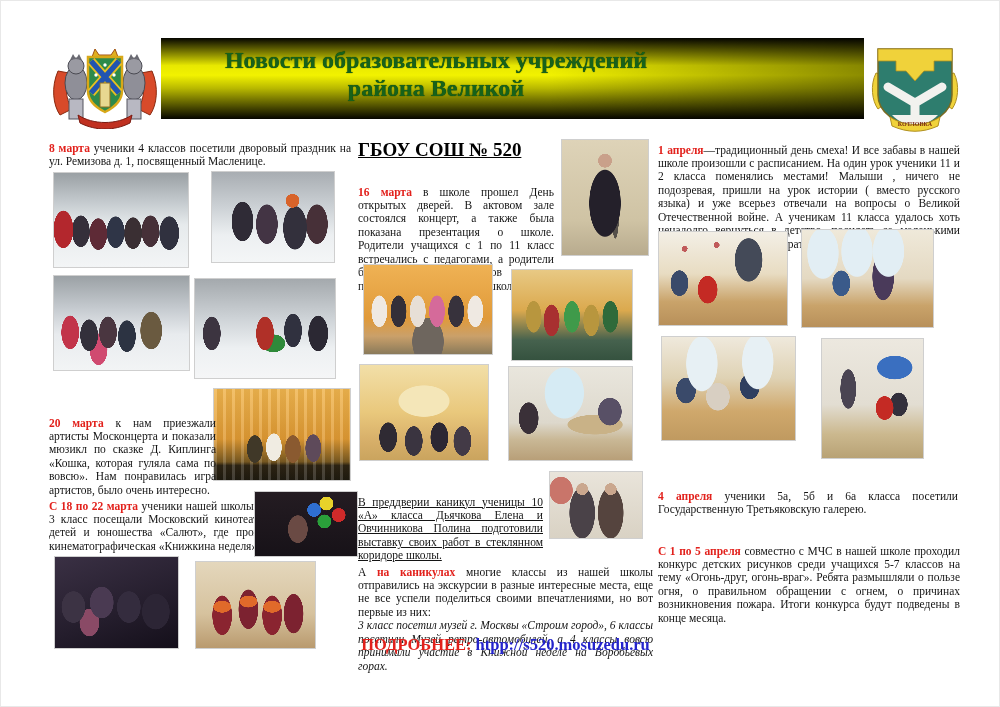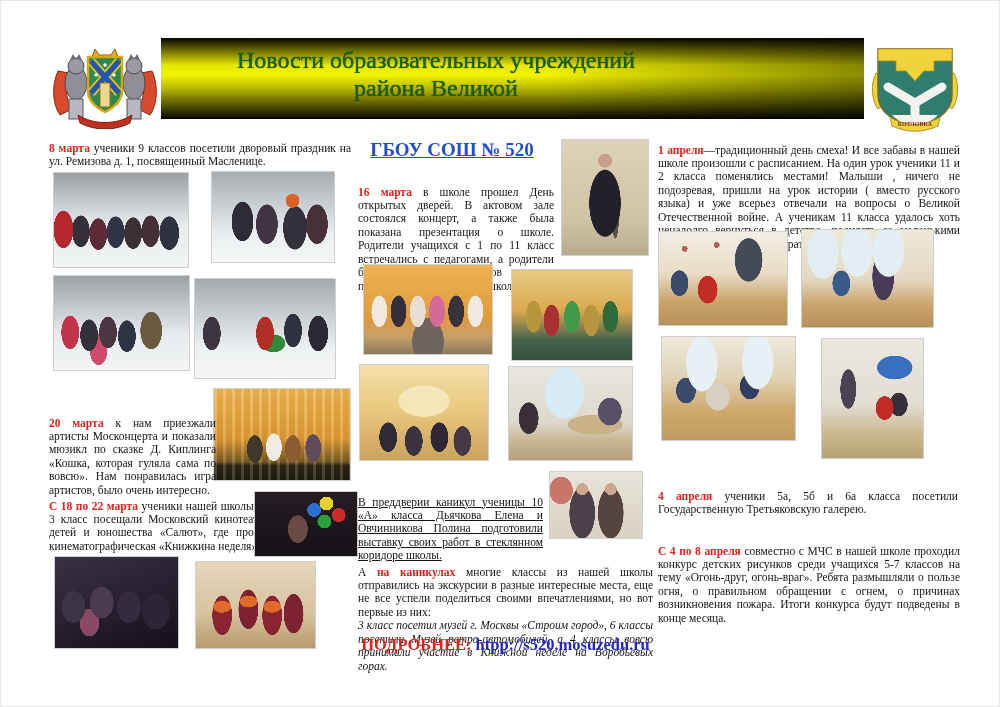--- a/index.html
+++ b/index.html
@@ -5,27 +5,27 @@
   html,body{margin:0;padding:0;background:#fff;}
   .page{position:relative;width:1000px;height:707px;background:#ffffff;overflow:hidden;
         font-family:"Liberation Serif", serif;color:#141414;border:1px solid #e8e8e8;box-sizing:border-box;}
   .abs{position:absolute;}
   
   .banner{left:160px;top:37px;width:703px;height:81px;
     background:
       linear-gradient(to right, rgba(0,0,0,0) 55%, rgba(0,0,0,0.42) 100%),
       linear-gradient(to bottom, #050500 0%, #e8e800 34%, #f2f200 46%, #b9b900 62%, #050500 100%);}
   .banner-title{left:175px;top:45px;width:520px;text-align:center;color:#17621a;
-    font-weight:normal;font-size:24px;line-height:28px;text-shadow:0 0 1px #052605;}
+    font-weight:bold;font-size:24px;line-height:28px;text-shadow:0 0 1px #052605;}
   .date-badge{left:698px;top:59px;width:145px;height:38px;background:#ffff00;
     color:#169016;font-weight:bold;font-size:19px;text-align:center;line-height:38px;}
   
   .p{position:absolute;font-size:11.5px;line-height:1.17;text-align:justify;}
   .lead{color:#e2211c;font-weight:bold;}
-  .mid-title{left:357px;top:138px;width:188px;text-align:center;color:#1d4ed8;
+  .mid-title{left:357px;top:138px;width:188px;text-align:left;color:#000000;
     font-weight:bold;font-size:19px;text-decoration:underline;}
   .footer-line{left:357px;top:634px;width:295px;text-align:center;font-size:16.5px;font-weight:bold;}
   .footer-label{color:#e2211c;}
   .footer-url{color:#2424cc;text-decoration:none;}
   
   .photo{position:absolute;border:1px solid #cfcfcf;box-sizing:border-box;}
   .ph-w1{background:
     radial-gradient(ellipse 10px 19px at 7% 60%, #b3272d 97%, transparent),
     radial-gradient(ellipse 9px 16px at 20% 62%, #352f3a 97%, transparent),
     radial-gradient(ellipse 9px 16px at 33% 65%, #5e2a36 97%, transparent),
@@ -195,21 +195,21 @@
     <path d="M84,30 C90,42 88,58 82,66 L74,60 C79,52 79,40 76,32 Z" fill="#f0d23a" stroke="#b09020"></path>
     <path d="M8,6 H82 V52 C82,70 64,80 45,84 C26,80 8,70 8,52 Z" fill="#2e7d6e" stroke="#7a6a20" stroke-width="1.5"></path>
     <polygon points="8,6 82,6 82,18 64,18 64,28 54,28 45,38 36,28 26,28 26,18 8,18" fill="#f0d23a" stroke="#b09020" stroke-width="0.8"></polygon>
     <path d="M18,44 L45,60 M72,44 L45,60 M45,60 L45,84" stroke="#f2f2ee" stroke-width="9" stroke-linecap="round" fill="none"></path>
     <path d="M45,84 C36,82 28,78 22,72 L68,72 C62,78 54,82 45,84 Z" fill="#f2f2ee"></path>
     <path d="M20,74 C35,84 55,84 70,74 L68,83 C52,90 38,90 22,83 Z" fill="#f0d23a" stroke="#b09020"></path>
     <text x="45" y="83" font-size="6" font-weight="bold" text-anchor="middle" fill="#7a2a10">КОТЛОВКА</text>
   </svg>
 
   <p class="p" style="left:48px;top:129px;width:302px;">
-    <span class="lead">8 марта</span><span> ученики 9 классов посетили дворовый праздник на ул. Ремизова д. 1, посвященный Масленице.</span>
+    <span class="lead">8 марта</span><span> ученики 4 классов посетили дворовый праздник на ул. Ремизова д. 1, посвященный Масленице.</span>
   </p>
   <div class="photo ph-w1" style="left:52px;top:171px;width:136px;height:96px;"></div>
   <div class="photo ph-w2" style="left:210px;top:170px;width:124px;height:92px;"></div>
   <div class="photo ph-w3" style="left:52px;top:274px;width:137px;height:96px;"></div>
   <div class="photo ph-w4" style="left:193px;top:277px;width:142px;height:101px;"></div>
   <div class="photo ph-stage" style="left:212px;top:387px;width:138px;height:93px;"></div>
   <p class="p" style="left:48px;top:404px;width:167px;">
     <span class="lead">20 марта</span><span> к нам приезжали артисты Москонцерта и показали мюзикл по сказке Д. Киплинга «Кошка, которая гуляла сама по вовсю». Нам понравилась игра артистов, было очень интересно.</span>
   </p>
   <p class="p" style="left:48px;top:487px;width:238px;">
@@ -245,16 +245,16 @@
     <span class="lead">1 апреля</span><span>—традиционный день смеха! И все забавы в нашей школе произошли с расписанием. На один урок ученики 11 и 2 класса поменялись местами! Малыши , ничего не подозревая, пришли на урок истории ( вместо русского языка) и уже всерьез отвечали на вопросы о Великой Отечественной войне. А ученикам 11 класса удалось хоть ненадолго вернуться в детство, посидеть за маленькими партами, постараться аккуратно писать в прописях.</span>
   </p>
   <div class="photo ph-class1" style="left:657px;top:230px;width:130px;height:95px;"></div>
   <div class="photo ph-class2" style="left:800px;top:228px;width:133px;height:99px;"></div>
   <div class="photo ph-class3" style="left:660px;top:335px;width:135px;height:105px;"></div>
   <div class="photo ph-class4" style="left:820px;top:337px;width:103px;height:121px;"></div>
   <p class="p" style="left:657px;top:477px;width:300px;">
     <span class="lead">4 апреля</span><span> ученики 5а, 5б и 6а класса посетили Государственную Третьяковскую галерею.</span>
   </p>
   <p class="p" style="left:657px;top:532px;width:302px;">
-    <span class="lead">С 4 по 8 апреля</span><span> совместно с МЧС в нашей школе проходил конкурс детских рисунков среди учащихся 5-7 классов на тему «Огонь-друг, огонь-враг». Ребята размышляли о пользе огня, о правильном обращении с огнем, о причинах возникновения пожара. Итоги конкурса будут подведены в конце месяца.</span>
+    <span class="lead">С 1 по 5 апреля</span><span> совместно с МЧС в нашей школе проходил конкурс детских рисунков среди учащихся 5-7 классов на тему «Огонь-друг, огонь-враг». Ребята размышляли о пользе огня, о правильном обращении с огнем, о причинах возникновения пожара. Итоги конкурса будут подведены в конце месяца.</span>
   </p>
 
 </div>
 
 </body></html>

